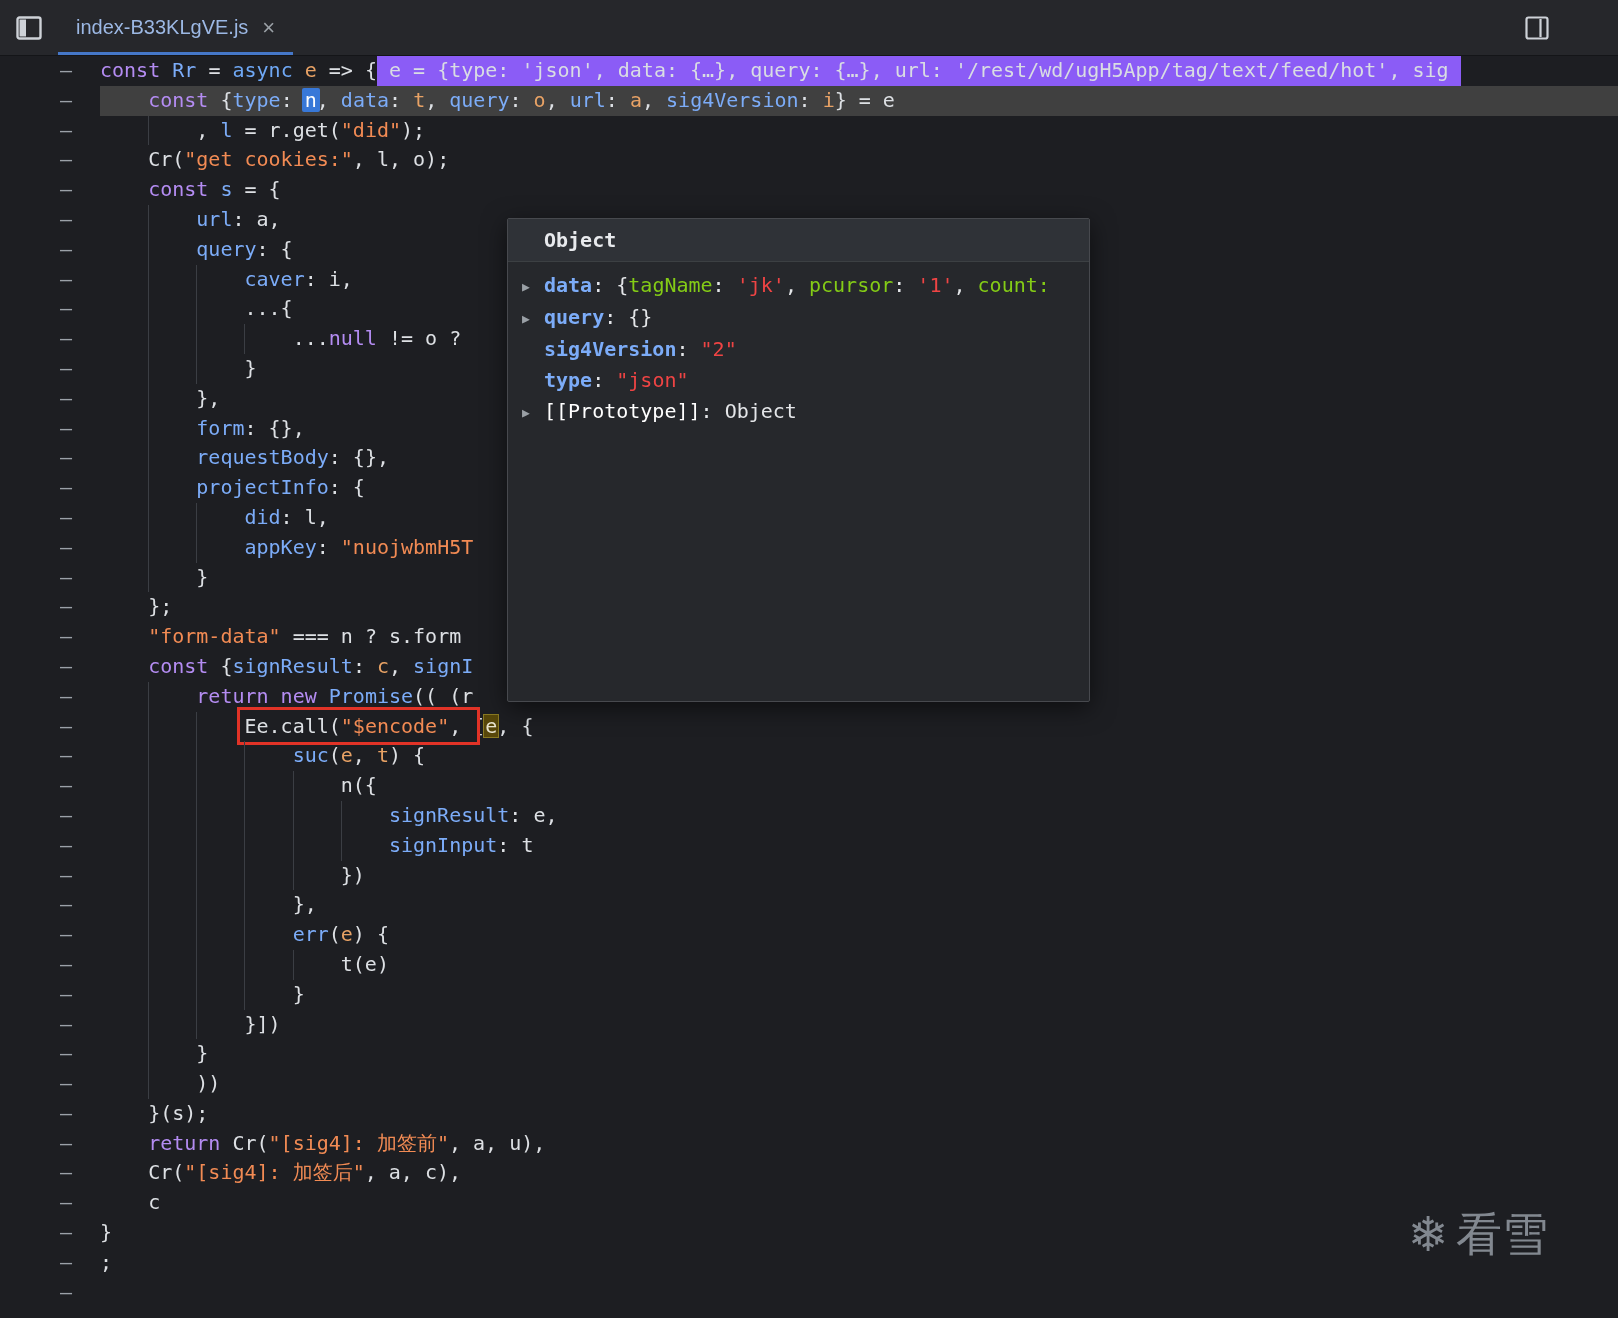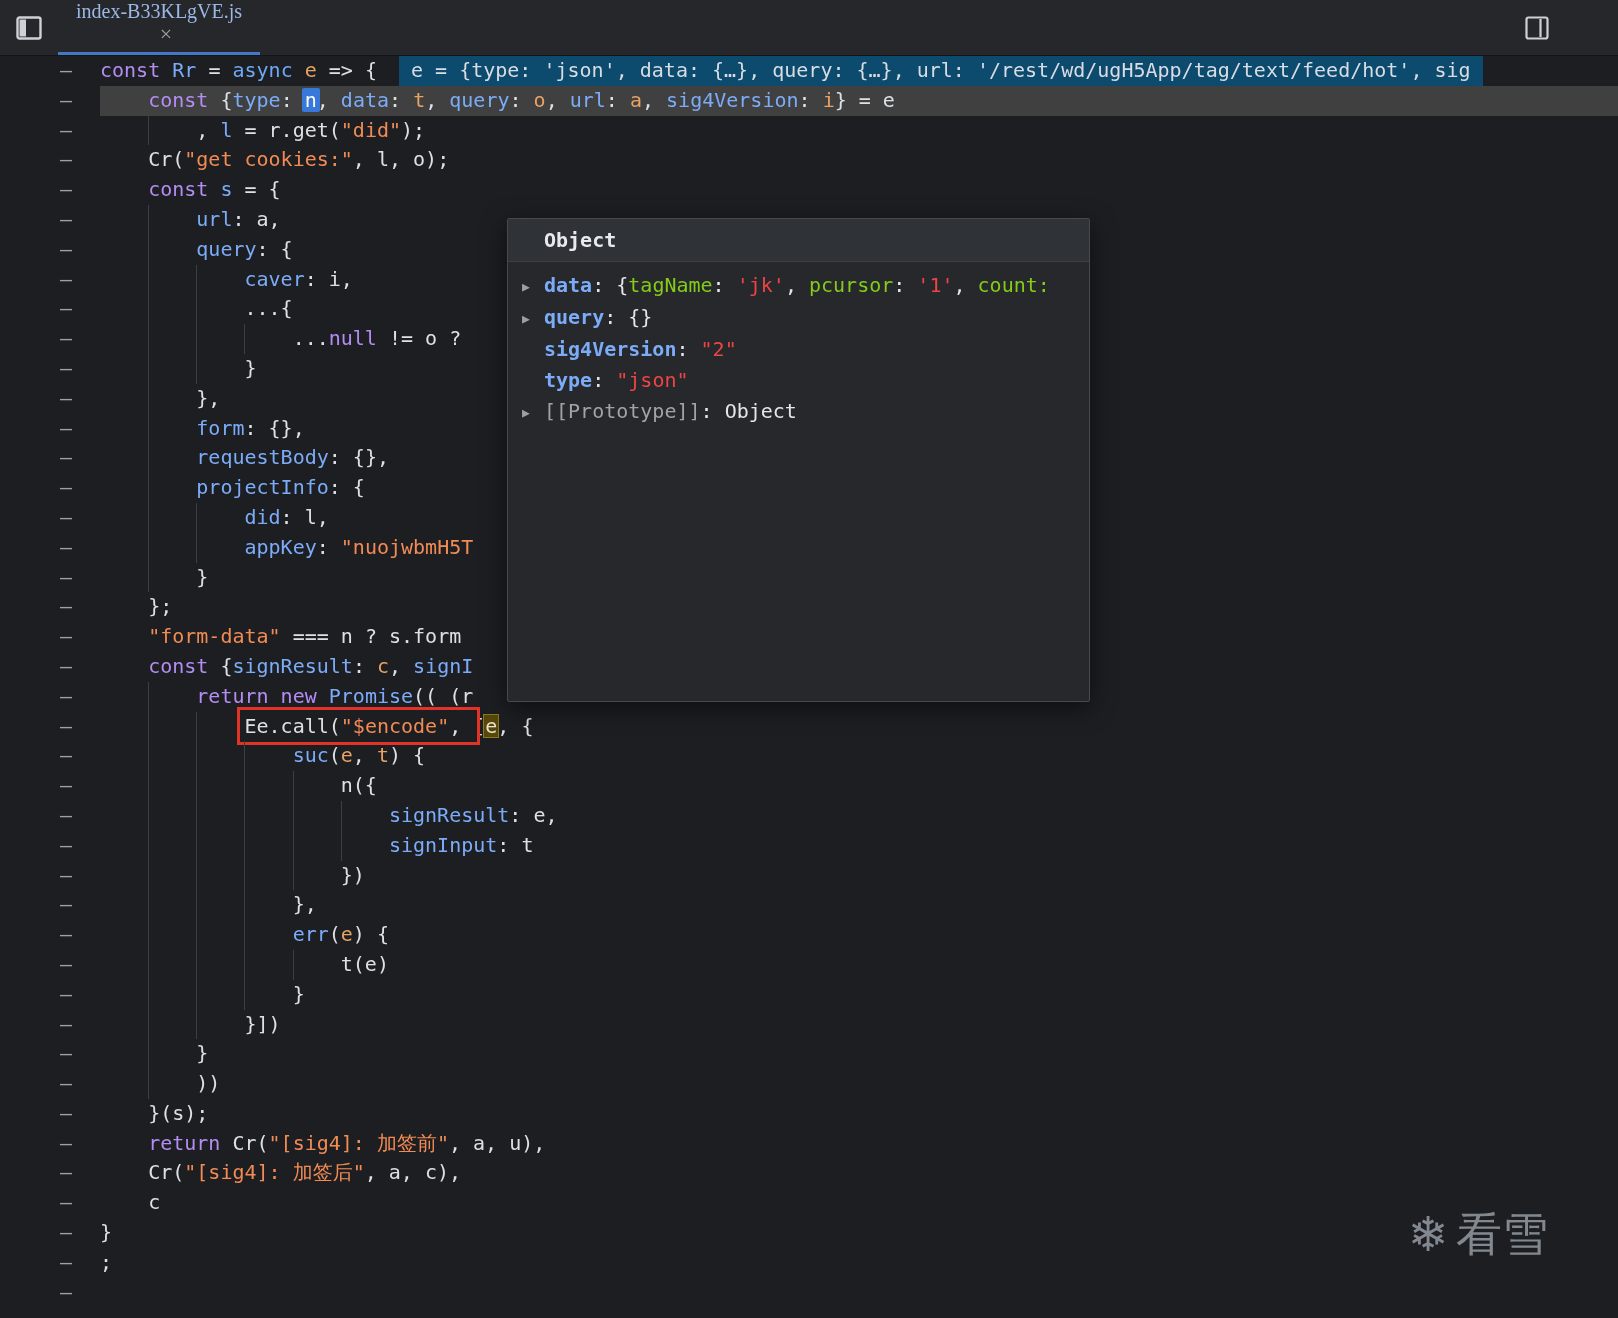--- a/index.html
+++ b/index.html
@@ -10,22 +10,22 @@
   }
   
   .tabbar{
     height:55px;background:#26272b;display:flex;align-items:stretch;
     border-bottom:1px solid #141518;position:relative;
   }
   .icon-btn{width:58px;display:flex;align-items:center;justify-content:center;cursor:pointer;}
   .icon-btn svg{display:block;}
   .tab{
     position:relative;display:flex;align-items:center;padding:0 18px;
-    font-family:Liberation Serif, serif;
-    font-size:20px;color:#9cb8e4;max-width:300px;flex-direction:column;
+    font-family:Liberation Sans, sans-serif;
+    font-size:20px;color:#9cb8e4;max-width:300px;
   }
   .tab::after{content:"";position:absolute;left:0;right:0;bottom:0;height:3px;background:#4577c8;}
   .tab .close{margin-left:14px;color:#9aa0a6;font-size:22px;line-height:1;}
   .tab-spacer{flex:1;}
   .right-btn{margin-right:52px;}
   
   .editor{position:absolute;top:56px;left:0;right:0;bottom:0;font-size:20px;}
   .line{display:flex;height:29.8px;line-height:29.8px;white-space:pre;}
   .gut{flex:0 0 100px;text-align:right;padding-right:28px;box-sizing:border-box;color:#9ba1a8;}
   .txt{flex:1;white-space:pre;}
@@ -38,38 +38,38 @@
   .c-def{color:#e8a265;}
   .c-def2{color:#7cacf8;}
   .c-prop{color:#7cacf8;}
   .c-str{color:#f28b54;}
   .c-pl{color:#dde0e4;}
   .c-hln{background:#3878d8;color:#ffffff;border-radius:2px;padding:0 3px;margin:0 -3px;}
   .c-hle{background:#57470a;box-shadow:inset 0 0 0 1px #8a7a22;color:#e8e4cf;padding:0 2px;margin:0 -2px;}
   .redbox{outline:3px solid #e13327;outline-offset:4px;}
   .inline-eval{
     display:inline-block;height:40px;line-height:29.8px;vertical-align:top;
-    background:#0c4a6e;color:#d9dde3;padding:0 12px;margin-left:22px;
+    background:#8b5cf6;color:#d9dde3;padding:0 12px;
   }
   
   .popup{
     position:absolute;left:507px;top:218px;width:581px;height:482px;
     background:#26282c;border:1px solid #47494e;border-radius:2px;
     box-shadow:0 6px 24px rgba(0,0,0,.55);z-index:10;overflow:hidden;
     font-size:20px;
   }
   .ptitle{
     height:42px;line-height:42px;padding-left:36px;font-weight:bold;color:#e8eaed;
     background:#2f3237;border-bottom:1px solid #3c4043;
   }
   .prows{padding-top:8px;}
   .prow{line-height:31px;padding-left:14px;white-space:nowrap;overflow:hidden;}
   .arrow{display:inline-block;width:22px;color:#9aa0a6;font-size:13px;vertical-align:middle;}
   .pname{color:#7cacf8;font-weight:bold;}
-  .pname.proto{color:#a3a3a3;font-weight:normal;}
+  .pname.proto{color:#ffffff;font-weight:normal;}
   .c-pv{color:#e4e6e9;}
   .c-pk{color:#84cc16;}
   .c-ps{color:#ef4444;}
   .c-purl{color:#4fb8e8;}
   
   .watermark{
     position:absolute;right:70px;bottom:52px;display:flex;align-items:center;gap:8px;
     color:#8e949c;opacity:.9;font-family:"Liberation Sans","DejaVu Sans",sans-serif;
     font-size:46px;z-index:20;
   }

